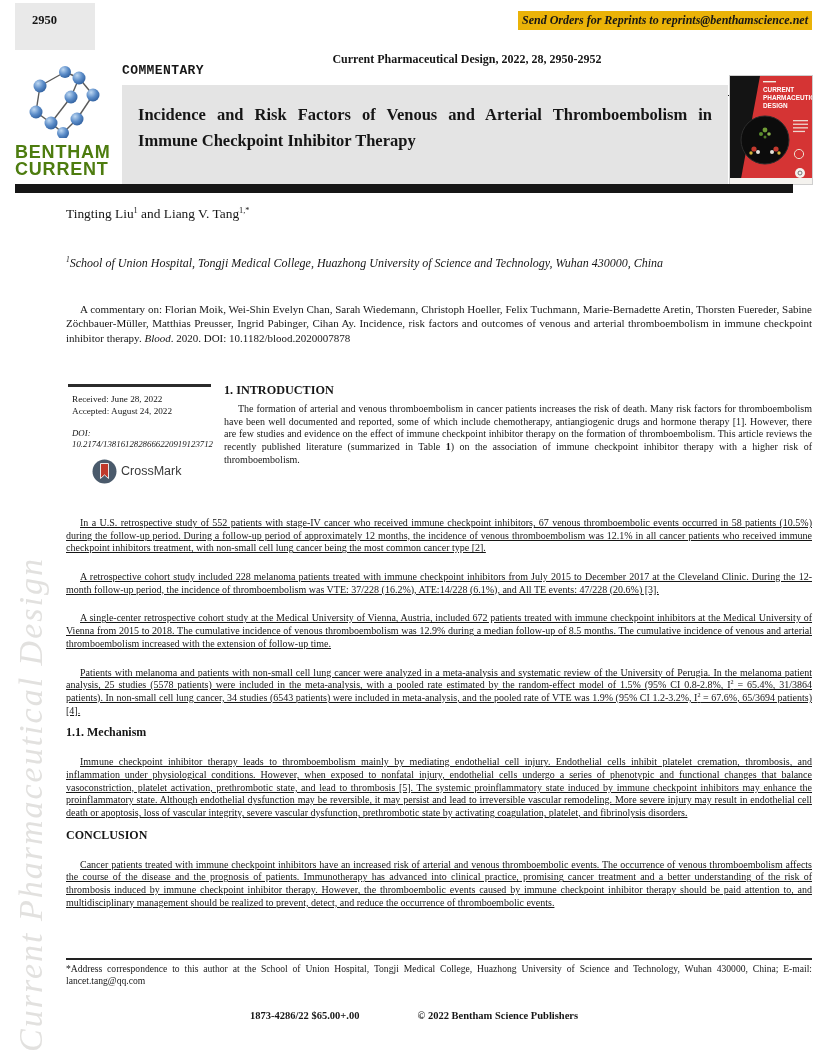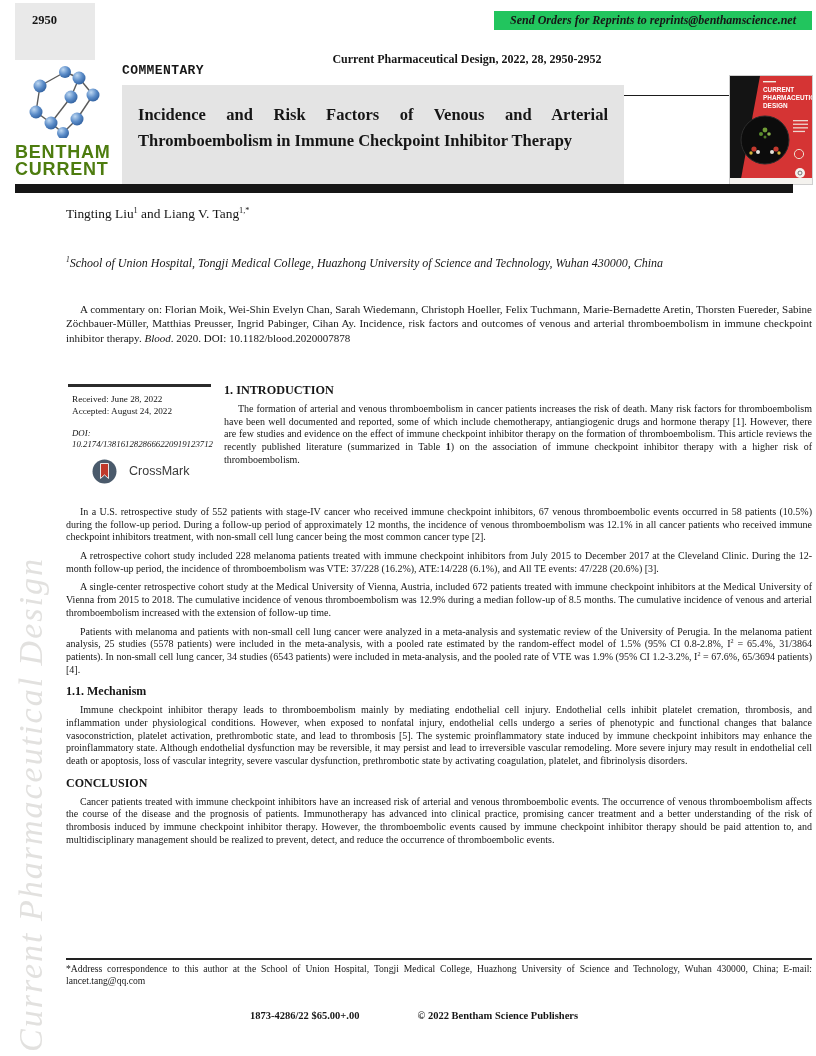--- a/index.html
+++ b/index.html
@@ -4,63 +4,63 @@
 <style>
   html,body{margin:0;padding:0;}
   body{
     width:816px;height:1056px;position:relative;background:#ffffff;overflow:hidden;
     font-family:"Liberation Serif","DejaVu Serif",serif;color:#161616;
   }
   .abs{position:absolute;}
   sup{font-size:0.62em;vertical-align:super;line-height:0;}
 
   
-  .pagenum-box{left:15px;top:3px;width:80px;height:57px;background:#e9e9e9;}
+  .pagenum-box{left:15px;top:3px;width:80px;height:47px;background:#e9e9e9;}
   .pagenum{padding:10px 0 0 17px;font-weight:bold;font-size:12.5px;}
-  .reprints{right:4px;top:11px;background:#22c55e;font-weight:bold;font-style:italic;
-    font-size:12px;padding:2px 16px;}
+  .reprints{right:4px;top:11px;background:#eab308;font-weight:bold;font-style:italic;
+    font-size:12px;padding:2px 4px;}
   .citation{left:122px;right:4px;top:52px;text-align:center;font-weight:bold;
     font-size:12px;}
 
   
   .logo-block{left:15px;top:64px;width:91px;}
   .logo-text{color:#4d7c0f;font-family:"Liberation Sans",sans-serif;font-weight:bold;
     font-size:18px;line-height:0.95;letter-spacing:0.8px;margin-top:2px;}
   .commentary-label{left:122px;top:63px;width:690px;font-weight:bold;font-size:13px;
     letter-spacing:0.4px;border-bottom:1.5px solid #1b1b1b;padding-bottom:17px;font-family:Liberation Mono, monospace;}
-  .title-box{left:122px;top:85px;width:502px;height:99px;background:#e4e4e4;box-sizing:border-box;
+  .title-box{left:122px;top:85px;width:606px;height:99px;background:#e4e4e4;box-sizing:border-box;
     padding:17px 16px 0 16px;}
   .article-title{font-weight:bold;font-size:16.5px;line-height:1.55;text-align:justify;}
   .cover{left:730px;top:76px;width:82px;height:108px;box-shadow:0 0 0 1px #cfcfcf;}
   .divider-bar{left:15px;top:184px;width:778px;height:9px;background:#161616;}
 
   
   .authors{left:66px;top:206px;font-size:13.4px;}
   .affiliation{left:66px;top:256px;font-size:12px;font-style:italic;}
   .commentary-on{left:66px;top:302px;width:746px;font-size:11px;line-height:1.3;
     text-align:justify;text-indent:14px;}
 
   
   .history{left:68px;top:384px;width:143px;}
   .history .rule{height:1.5px;background:#2b2b2b;}
   .history-heading{font-weight:bold;font-size:9.8px;letter-spacing:2.6px;padding:5px 0 4px 7px;}
   .history-dates{font-size:9.2px;line-height:1.35;padding:6px 0 0 4px;}
   .history-doi{font-size:8.8px;font-style:italic;line-height:1.3;padding:10px 0 0 4px;}
-  .crossmark{display:flex;align-items:center;gap:12px;margin:8px 0 0 24px;}
+  .crossmark{display:flex;align-items:center;gap:4px;margin:8px 0 0 24px;}
   .crossmark-label{font-size:12.5px;color:#3b3b3b;font-family:"Liberation Sans",sans-serif;}
 
   
   .intro-col{left:224px;top:383px;width:588px;}
   .sec-heading{font-weight:bold;font-size:12.2px;}
   .body-text{font-size:10px;line-height:1.27;text-align:justify;text-indent:14px;}
   .intro-col .body-text{margin-top:5px;}
 
   
   .flow{left:66px;top:501px;width:746px;}
-  .flow p{margin:5px 0 6px 0;}
+  .flow p{margin:16px 0 6px 0;text-decoration:underline;}
   .sub-heading{font-weight:bold;font-size:12px;margin:8px 0 5px 0;}
 
   
   .footnote-rule{left:66px;top:958px;width:746px;height:2px;background:#222;}
   .footnote{left:66px;top:963px;width:746px;font-size:9.6px;line-height:1.3;text-align:justify;}
   .footer-row{left:0;right:0;top:1010px;display:flex;justify-content:center;gap:58px;
     transform:translateX(6px);font-weight:bold;font-size:10.5px;}
 
   
   .v-watermark{left:12px;top:1052px;width:655px;transform:rotate(-90deg);

